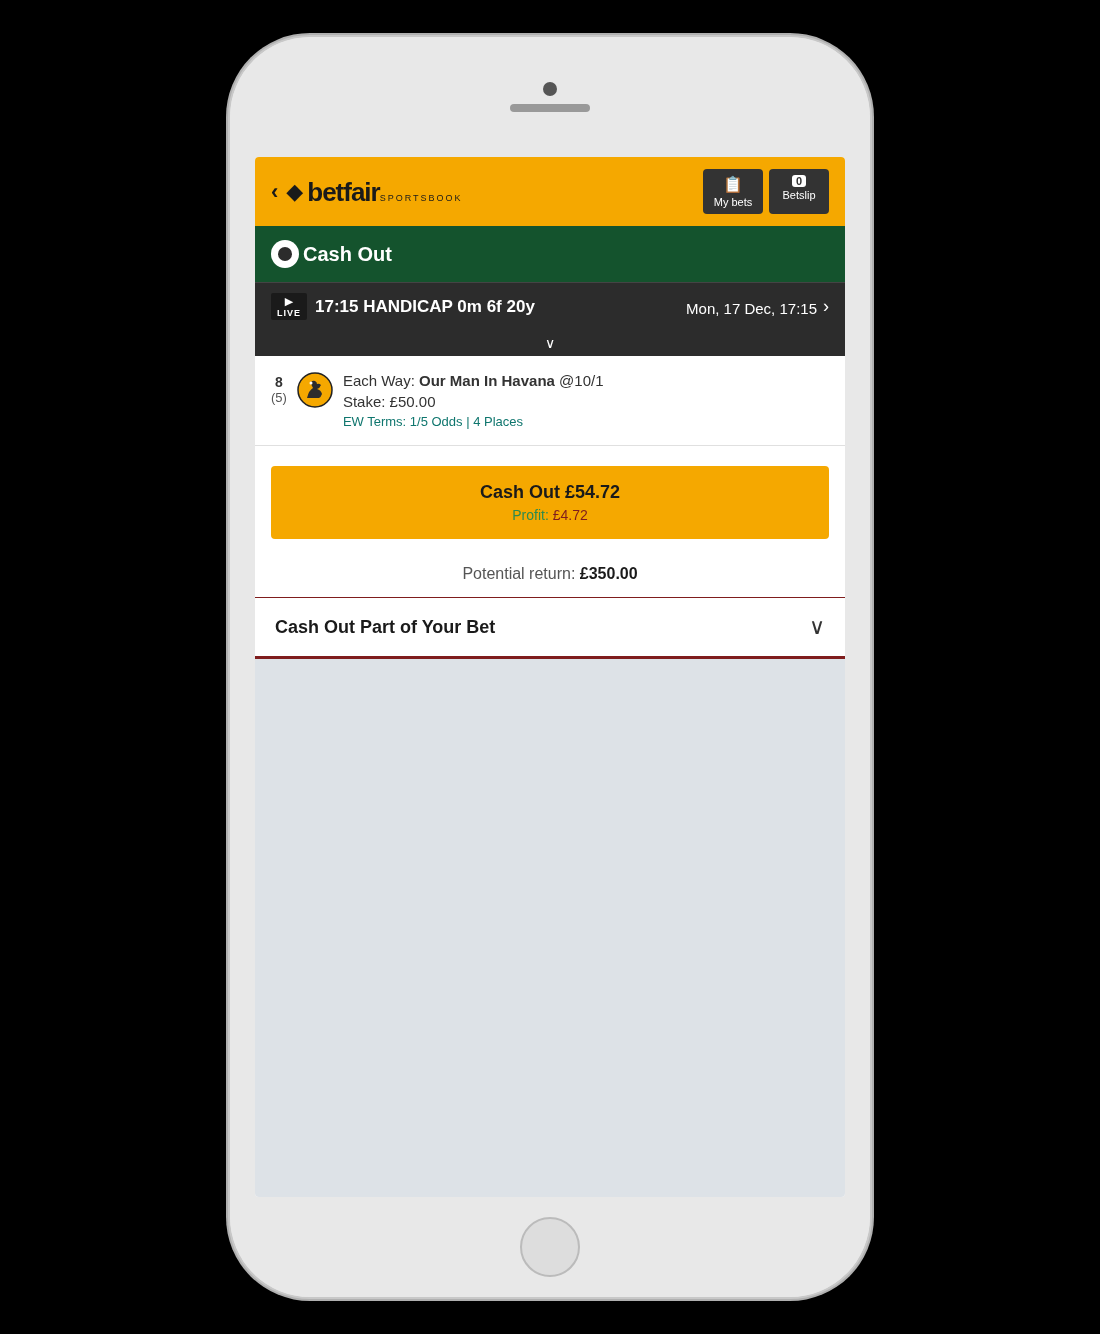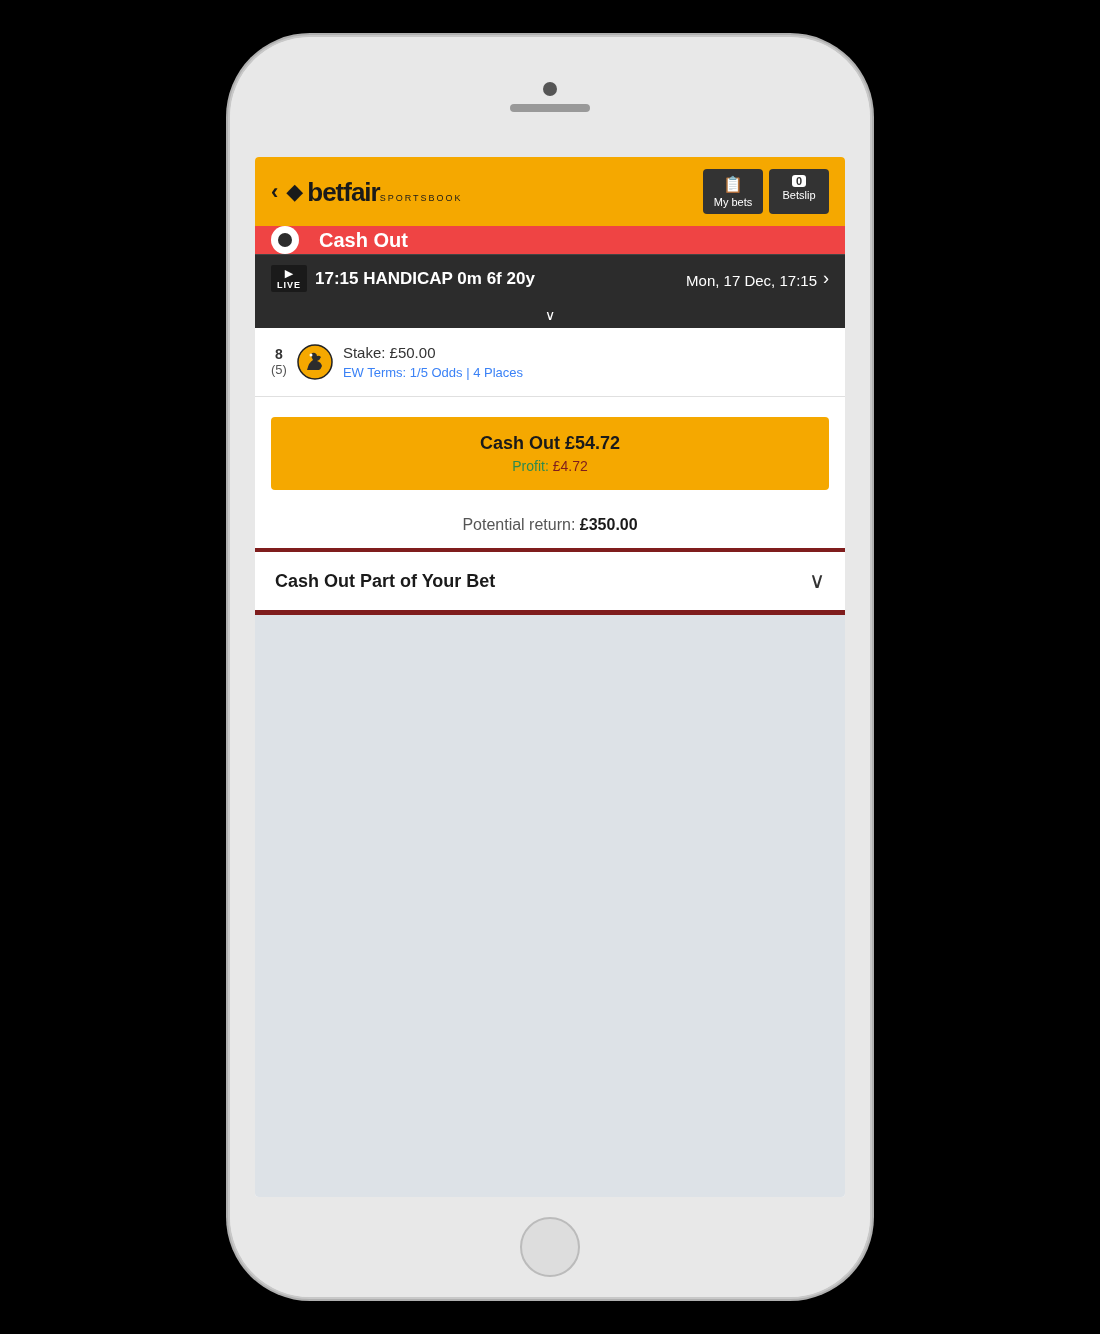--- a/index.html
+++ b/index.html
@@ -167,25 +167,25 @@
       background: #fff;
       color: #333;
       border-radius: 3px;
       padding: 0 4px;
       font-size: 11px;
       font-weight: bold;
       margin-bottom: 2px;
     }
 
     .cash-out-bar {
-      background: #ef4444;
-      padding: 0 16px;
-      display: flex;
-      align-items: center;
-      gap: 20px;
+      background: #14532d;
+      padding: 14px 16px;
+      display: flex;
+      align-items: center;
+      gap: 4px;
       flex-shrink: 0;
     }
 
     .cash-out-icon {
       width: 28px;
       height: 28px;
       background: #fff;
       border-radius: 50%;
       display: flex;
       align-items: center;
@@ -310,21 +310,21 @@
       font-weight: bold;
       margin-bottom: 4px;
     }
 
     .bet-stake span {
       font-weight: normal;
     }
 
     .bet-ew-terms {
       font-size: 13px;
-      color: #3b82f6;
+      color: #0f766e;
     }
 
     .cash-out-button-section {
       padding: 12px 16px;
       background: #fff;
       flex-shrink: 0;
     }
 
     .cash-out-btn {
       width: 100%;
@@ -348,37 +348,37 @@
 
     .cash-out-btn-profit {
       font-size: 14px;
       color: #2d8a4e;
     }
 
     .potential-return {
       padding: 14px 16px;
       background: #fff;
       text-align: center;
-      border-bottom: 4px solid #7f1d1d;
+      border-bottom: 1px solid #7f1d1d;
       font-size: 16px;
       color: #555;
       flex-shrink: 0;
     }
 
     .potential-return strong {
       color: #1a1a1a;
     }
 
     .cash-out-part {
       padding: 16px 20px;
       background: #fff;
       display: flex;
       align-items: center;
       justify-content: space-between;
-      border-bottom: 5px solid #7f1d1d;
+      border-bottom: 3px solid #7f1d1d;
       flex-shrink: 0;
       cursor: pointer;
     }
 
     .cash-out-part-label {
       font-size: 18px;
       font-weight: bold;
       color: #1a1a1a;
     }
 
@@ -463,20 +463,21 @@
           <span class="bet-number">8</span>
           <span style="font-size:13px;color:#555;">(5)</span>
         </div>
 
         <svg class="horse-svg" viewBox="0 0 36 36">
           <circle cx="18" cy="18" r="17" fill="#f5a800" stroke="#222" stroke-width="1.5"></circle>
           <path d="M10 26 Q12 18 16 16 Q14 13 14 10 Q16 8 18 9 Q20 10 20 12 Q22 11 24 13 Q23 16 20 17 Q24 18 25 22 Q24 25 22 26 Z" fill="#2c2c2c"></path>
           <circle cx="14" cy="11" r="1.5" fill="#fff"></circle>
         </svg>
         <div class="bet-info">
+          <div class="bet-name-line"><span>Each Way:</span> <span class="bet-name-bold">Our Man In Havana</span> <span>@10/1</span></div>
           <div class="bet-stake">
             <span>Stake:</span>
             <span>£50.00</span>
           </div>
           <div class="bet-ew-terms">EW Terms: 1/5 Odds | 4 Places</div>
         </div>
       </div>
     </div>
 
     <div class="cash-out-button-section">

